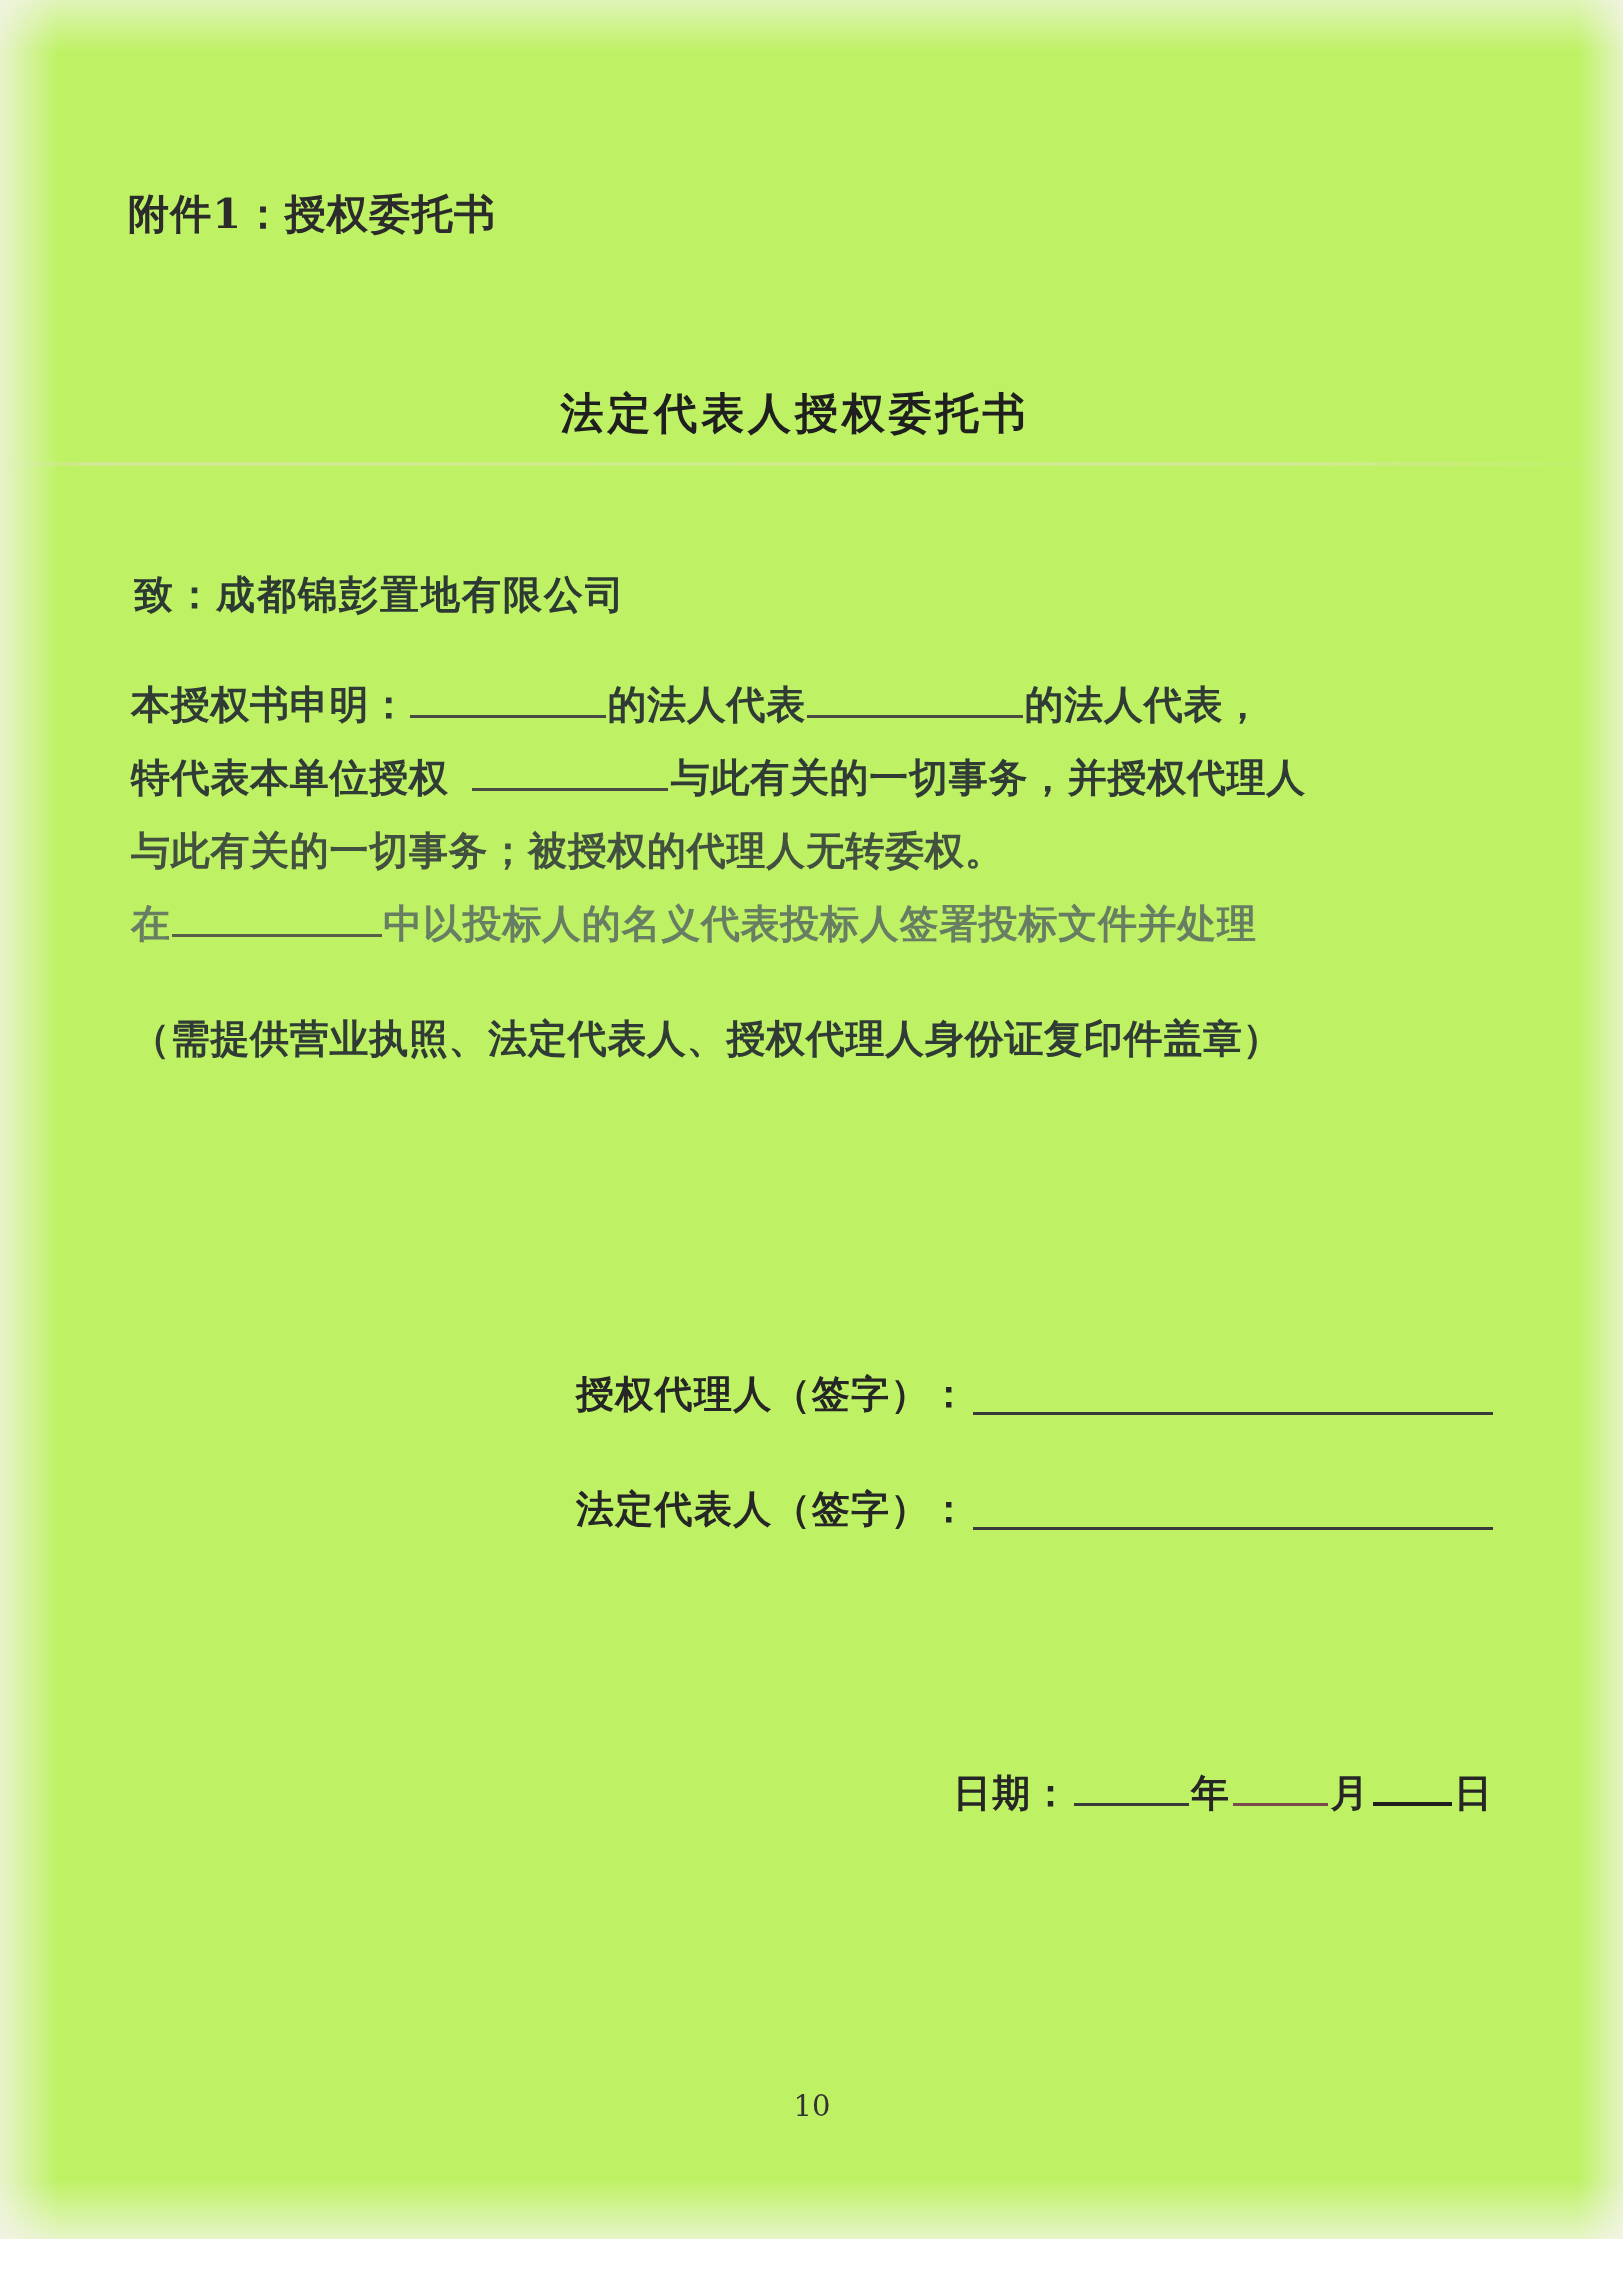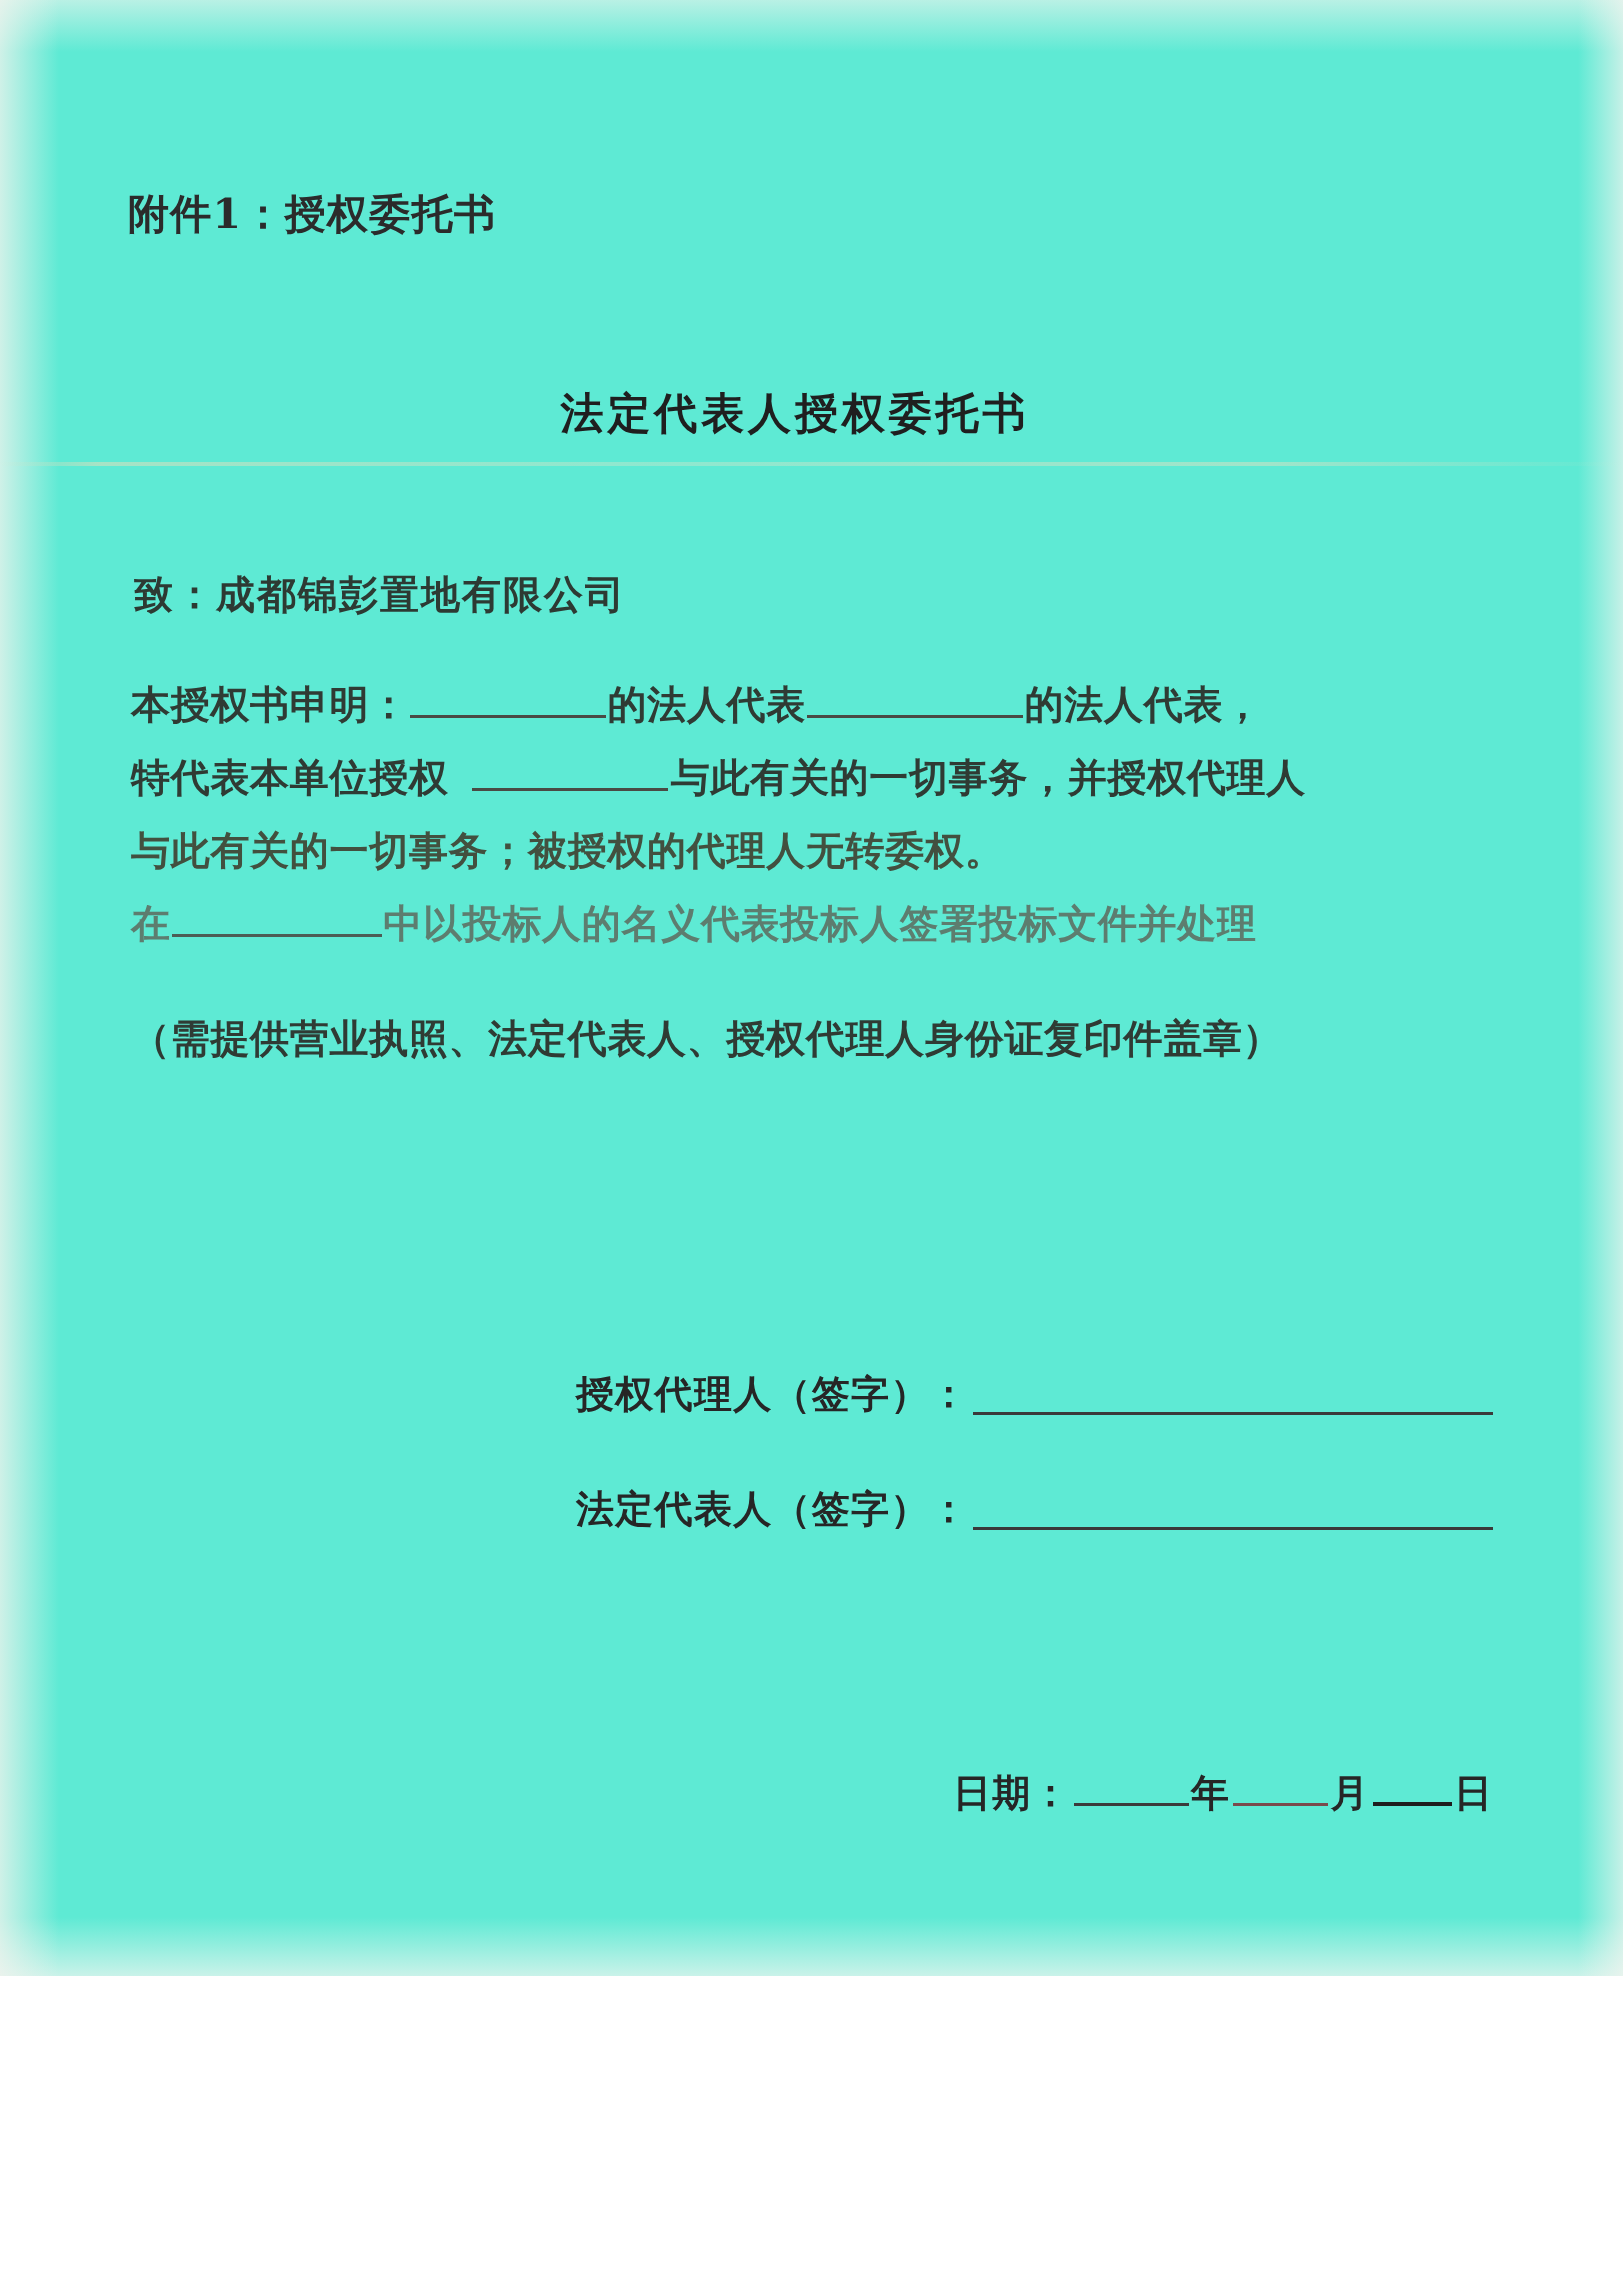--- a/index.html
+++ b/index.html
@@ -6,22 +6,22 @@
     margin: 0;
     padding: 0;
     background: #ffffff;
   }
   body {
     font-family: "DejaVu Sans", "Liberation Sans", sans-serif;
   }
   .page {
     position: relative;
     width: 1624px;
-    height: 1976px;
-    background: #5eead4;
+    height: 2239px;
+    background: #bef264;
     overflow: hidden;
   }
   
   .scan-tint {
     position: absolute;
     inset: 0;
     background:
       linear-gradient(90deg, rgba(245,243,238,0.75) 0px, rgba(255,255,255,0) 59px),
       linear-gradient(270deg, rgba(246,244,240,0.7) 0px, rgba(255,255,255,0) 46px),
       linear-gradient(180deg, rgba(246,245,240,0.6) 0px, rgba(255,255,255,0) 52px),

